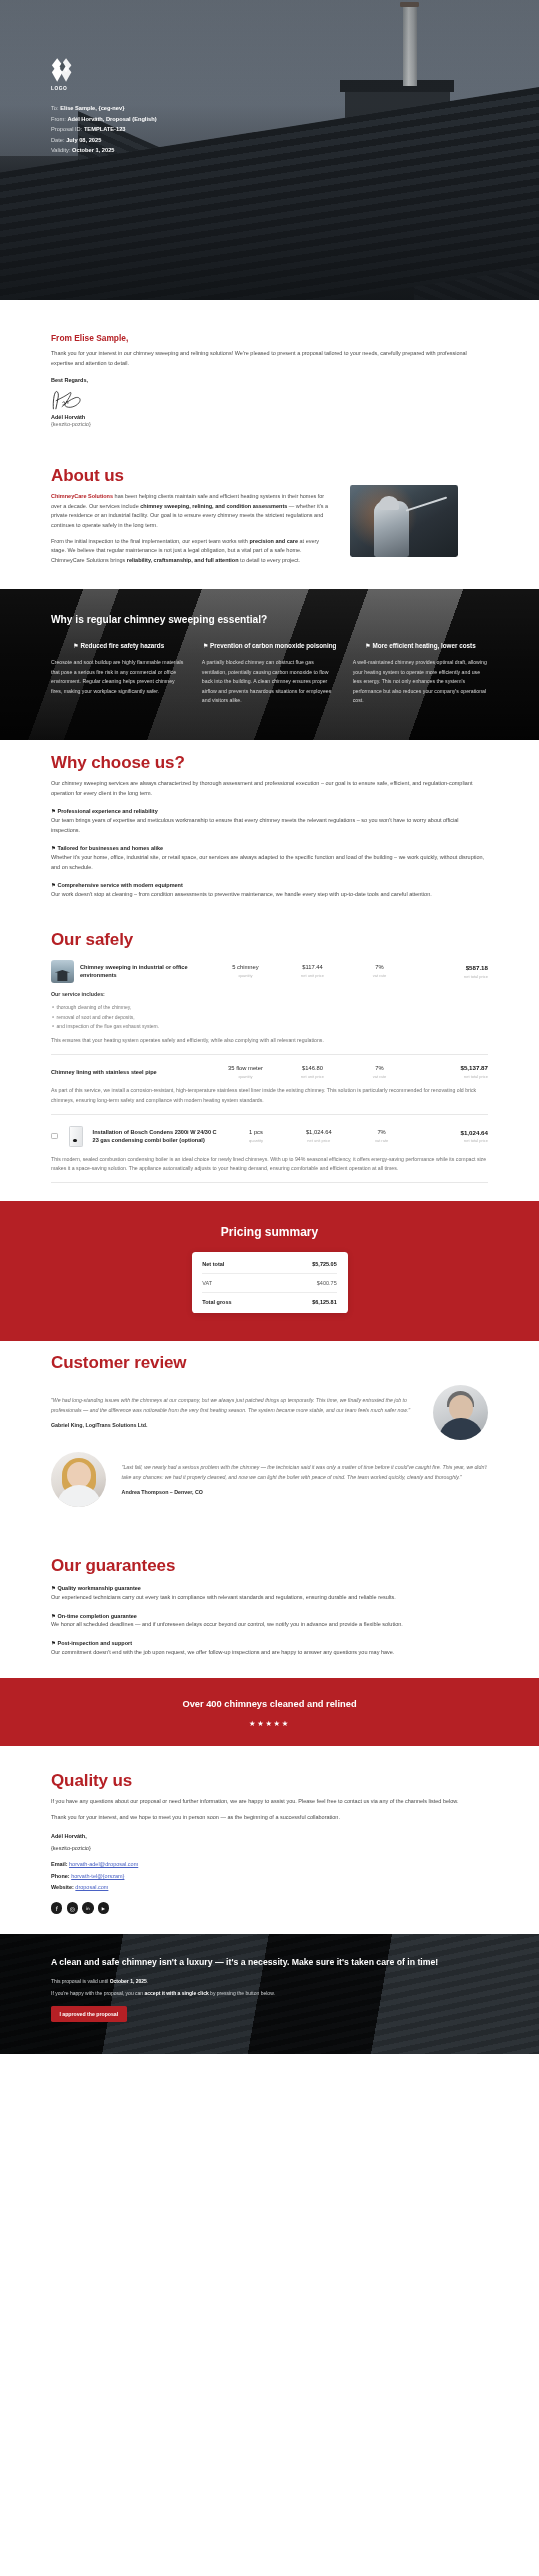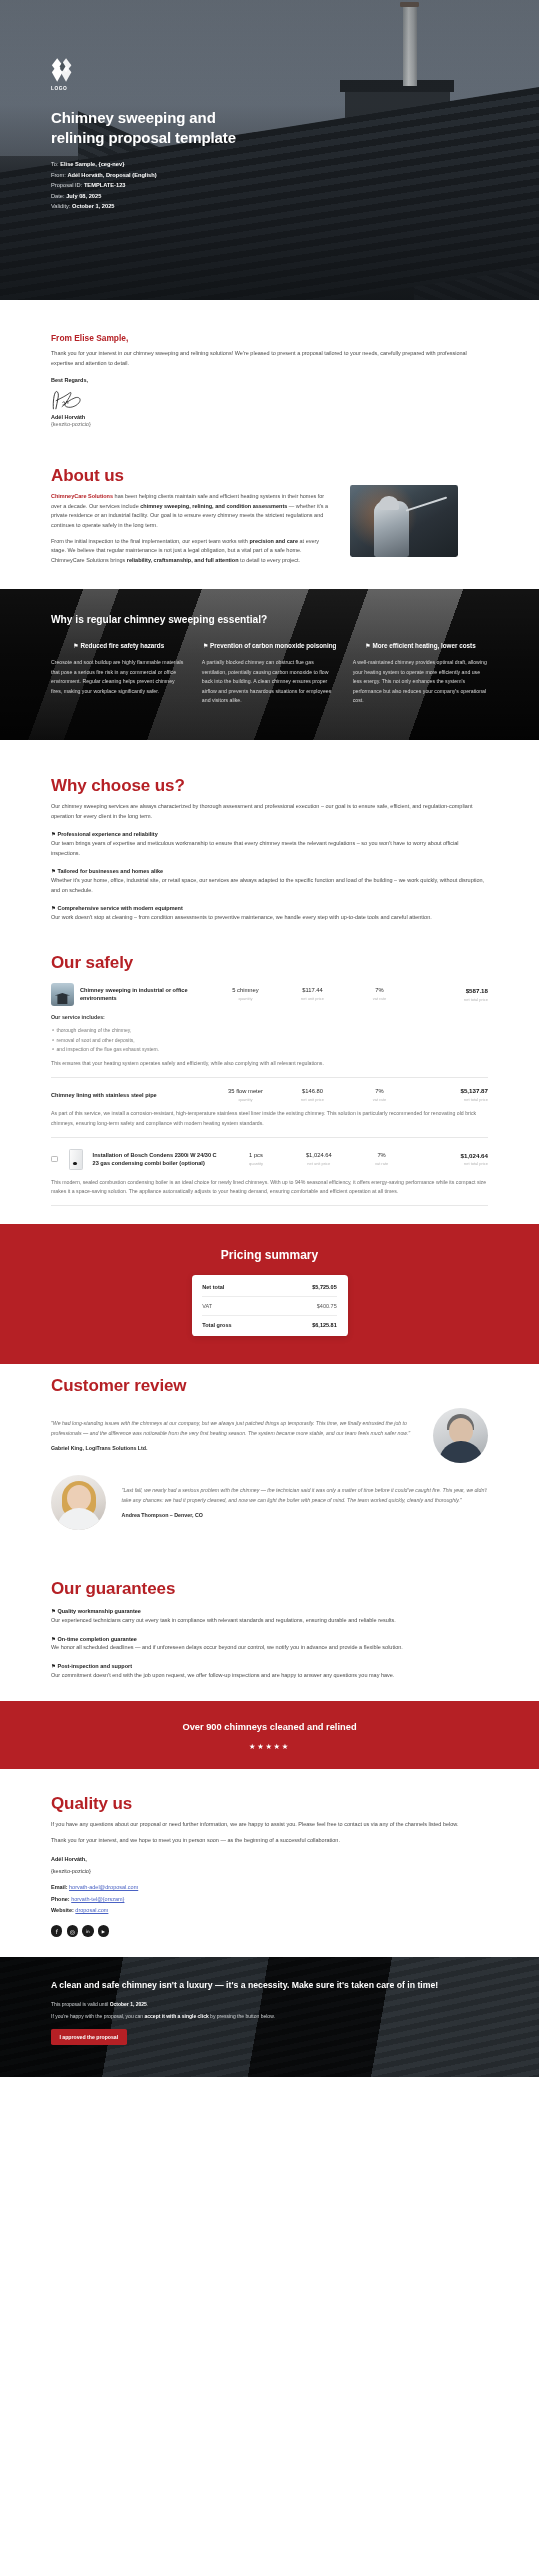--- a/index.html
+++ b/index.html
@@ -129,21 +129,21 @@
   .dark h2 { font-size:10.2px; font-weight:bold; color:#fff; }
   .cols { display:flex; gap:15.6px; margin-top:15.6px; }
   .col { flex:1 1 0; }
   .col h4 {
     font-size:6.3px; font-weight:bold; text-align:center; line-height:1.45; color:#fff;
   }
   .col p { font-size:5.2px; line-height:1.8; color:#d8d8d8; margin-top:8.4px; }
   .gi { font-family:"DejaVu Sans", sans-serif; }
 
   
-  .why { padding-top:36px; padding-bottom:21.6px; }
+  .why { padding-top:13px; padding-bottom:21.6px; }
   .why h5 { font-size:5.5px; font-weight:bold; color:#1c1c1c; margin-top:9.6px; }
   .why p.sub { font-size:5.5px; line-height:1.8; color:#4a4a4a; margin-top:1.8px; }
 
   
   .offer { padding-top:8.4px; padding-bottom:18px; }
   .item { padding:9.6px 0 8.4px; border-bottom:0.6px solid #e7e7e7; }
   .item:first-of-type { border-top:none; }
   .item-row { display:flex; align-items:center; gap:6px; }
   .chk {
     width:6.6px; height:6.6px; border:0.6px solid #bcbcbc; border-radius:1.2px; flex:0 0 6.6px;
@@ -282,21 +282,20 @@
         <svg width="23" height="26" viewBox="0 0 38 44">
           <path d="M10 2 L19 14 L10 26 L1 14 Z" fill="#ffffff"></path>
           <path d="M10 14 L19 26 L10 42 L1 26 Z" fill="#ffffff"></path>
           <path d="M25 2 L34 14 L25 26 L16 14 Z" fill="#ffffff" opacity=".92"></path>
           <path d="M25 14 L34 26 L25 42 L16 26 Z" fill="#ffffff" opacity=".92"></path>
           <path d="M19 8 L24 16 L19 24 L14 16 Z" fill="#4b545c"></path>
         </svg>
       </div>
       <div class="logo-text">LOGO</div>
 
-      <h1>Chimney sweeping and relining proposal template</h1>
 
       <div class="hero-meta">
         <div>
           <span>To:</span>
           <b>Elise Sample, {ceg-nev}</b>
         </div>
         <div>
           <span>From:</span>
           <b>Adél Horváth, Droposal (English)</b>
         </div>
@@ -517,21 +516,21 @@
     <p class="sub">Our experienced technicians carry out every task in compliance with relevant standards and regulations, ensuring durable and reliable results.</p>
 
     <h5><span class="gi">⚑</span> <span>On-time completion guarantee</span></h5>
     <p class="sub">We honor all scheduled deadlines — and if unforeseen delays occur beyond our control, we notify you in advance and provide a flexible solution.</p>
 
     <h5><span class="gi">⚑</span> <span>Post-inspection and support</span></h5>
     <p class="sub">Our commitment doesn't end with the job upon request, we offer follow-up inspections and are happy to answer any questions you may have.</p>
   </section>
 
   <section class="cta-red">
-    <h3>Over 900 chimneys cleaned and relined</h3>
+    <h3>Over 400 chimneys cleaned and relined</h3>
     <div class="stars">★★★★★</div>
   </section>
 
   <section class="sec contact">
     <h2 class="red">Quality us</h2>
     <p class="body">If you have any questions about our proposal or need further information, we are happy to assist you. Please feel free to contact us via any of the channels listed below.</p>
     <p class="body">Thank you for your interest, and we hope to meet you in person soon — as the beginning of a successful collaboration.</p>
 
     <div class="kv" style="margin-top:8.4px"><b>Adél Horváth,</b></div>
     <div class="kv"><span>{keszito-pozicio}</span></div>

